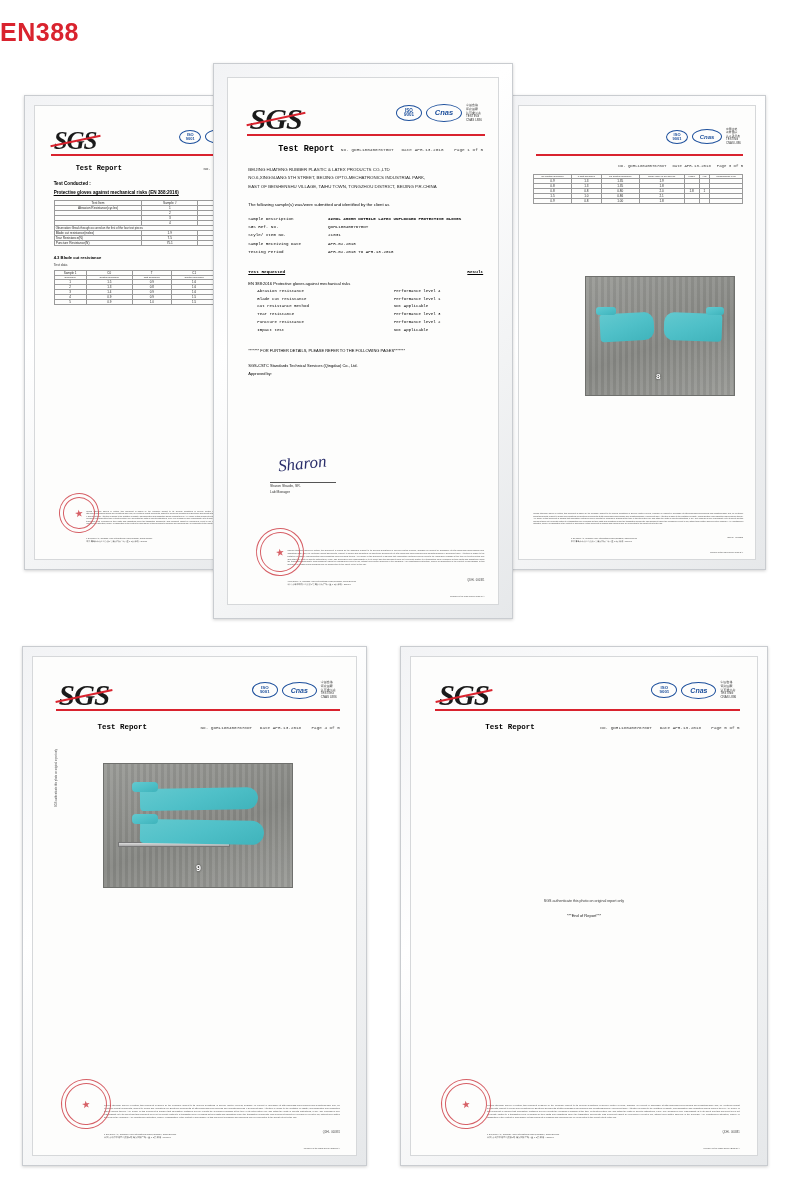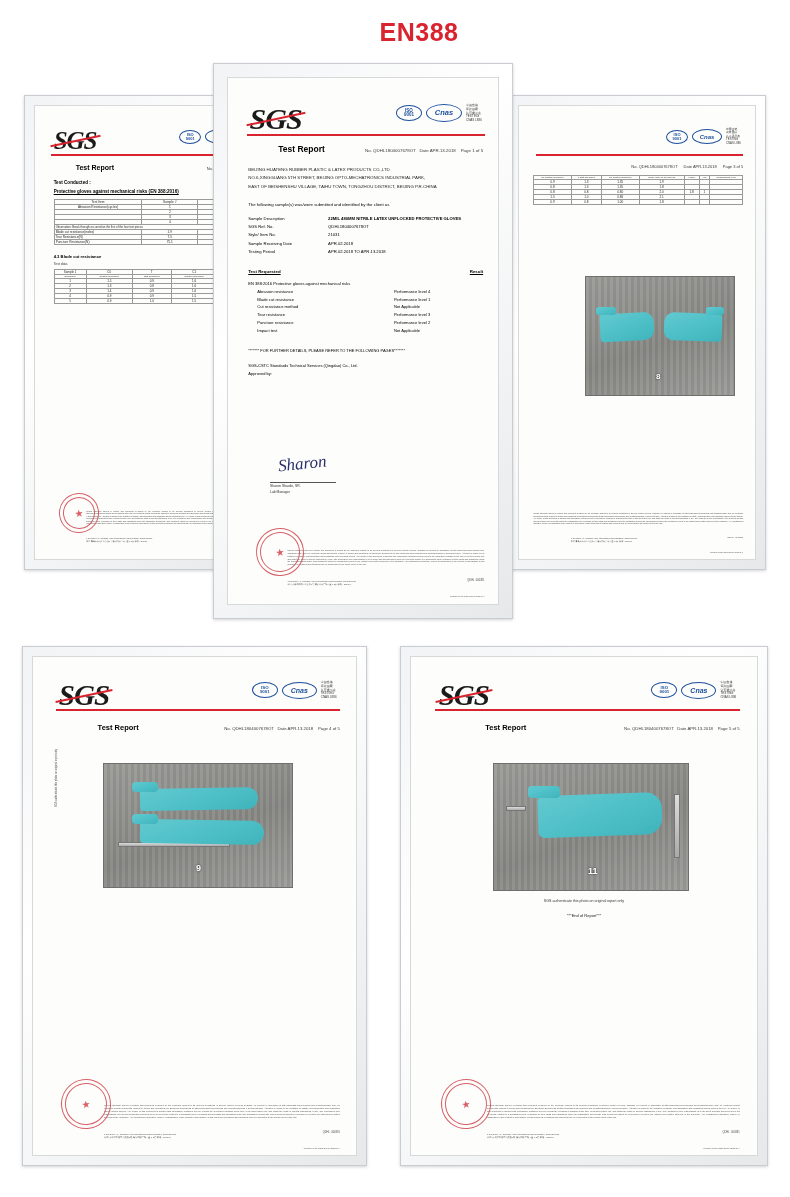--- a/index.html
+++ b/index.html
@@ -11,26 +11,24 @@
   }
   .page {
     position: relative;
     width: 790px; height: 1197px;
     overflow: hidden;
     background: #ffffff;
   }
   .main-title {
     position: absolute;
     top: 18px; left: 0; width: 790px;
-    text-align: center;
     color: #d9232e;
     font-size: 25px;
     font-weight: bold;
     letter-spacing: 0.5px;
-    padding-left: 48px;
   }
 
   
   .cert {
     position: absolute;
     background: linear-gradient(135deg,#f2f3f5 0%,#ffffff 35%,#e6e8ea 100%);
     border: 1px solid #c9ccd0;
     padding: 9px;
     box-shadow: 0 1px 3px rgba(0,0,0,0.18);
   }
@@ -93,21 +91,21 @@
     position: absolute;
     height: 1.5px;
     background: #d9232e;
     left: 7%; right: 5%;
   }
 
   
   .tiny { color: #3a3a3a; }
   .u { text-decoration: underline; }
   .b { font-weight: bold; }
-  .row { display:flex; }
+  .row { display:flex;font-family:Liberation Mono, monospace; }
 
   
   table.t {
     border-collapse: collapse;
     width: 100%;
   }
   table.t td, table.t th {
     border: 0.5px solid #9a9a9a;
     padding: 0 1px;
     color:#2a2a2a;
@@ -712,28 +710,20 @@
             <span>QDHL1804007678OT</span>
             &nbsp;
             <span>Date</span>
             <span>APR.13.2018</span>
             &nbsp;&nbsp;
             <span>Page 5 of 5</span>
           </div>
         </div>
       </div>
 
-      <div class="photo" style="left:82px;top:106px;width:196px;height:128px;">
-        <div class="bg"></div>
-        <div class="ruler" style="left:12px;top:42px;width:20px;height:5px;"></div>
-        <div class="ruler" style="right:8px;top:30px;width:6px;height:64px;"></div>
-        <div class="glove" style="left:44px;top:30px;width:124px;height:42px;border-radius:6px 16px 16px 6px;transform:rotate(-2deg);"></div>
-        <div class="glove" style="left:34px;top:22px;width:32px;height:12px;border-radius:4px;"></div>
-        <div class="pnum" style="left:94px;bottom:14px;font-size:9px;">11</div>
-      </div>
 
       <div style="position:absolute;left:0;right:0;top:242px;text-align:center;font-size:3.6px;color:#333;">SGS authenticate this photo on original report only</div>
       <div style="position:absolute;left:0;right:0;top:256px;text-align:center;font-size:4px;color:#222;">***End of Report***</div>
 
       <div class="footer-block" style="left:22%;right:5%;bottom:36px;font-size:2.2px;line-height:1.35;text-align:justify;">
         <span>Unless otherwise agreed in writing, this document is issued by the Company subject to its General Conditions of Service printed overleaf, available on request or accessible at http://www.sgs.com/en/Terms-and-Conditions.aspx and, for electronic format documents, subject to Terms and Conditions for Electronic Documents at http://www.sgs.com/en/Terms-and-Conditions/Terms-e-Document.aspx. Attention is drawn to the limitation of liability, indemnification and jurisdiction issues defined therein. Any holder of this document is advised that information contained hereon reflects the Company's findings at the time of its intervention only and within the limits of Client's instructions, if any. The Company's sole responsibility is to its Client and this document does not exonerate parties to a transaction from exercising all their rights and obligations under the transaction documents. This document cannot be reproduced except in full, without prior written approval of the Company. Any unauthorized alteration, forgery or falsification of the content or appearance of this document is unlawful and offenders may be prosecuted to the fullest extent of the law.</span>
       </div>
       <div class="footer-block footer-lines" style="left:22%;right:5%;bottom:16px;font-size:2.2px;line-height:1.45;">
         <span>1-2/F,Tower A1, Qingdao Haier International Plaza,Qingdao, China  266071</span>
         <span>中国·青岛市市南区山东路1号 海尔国际广场 A座 1-2层 邮编：266071</span>

